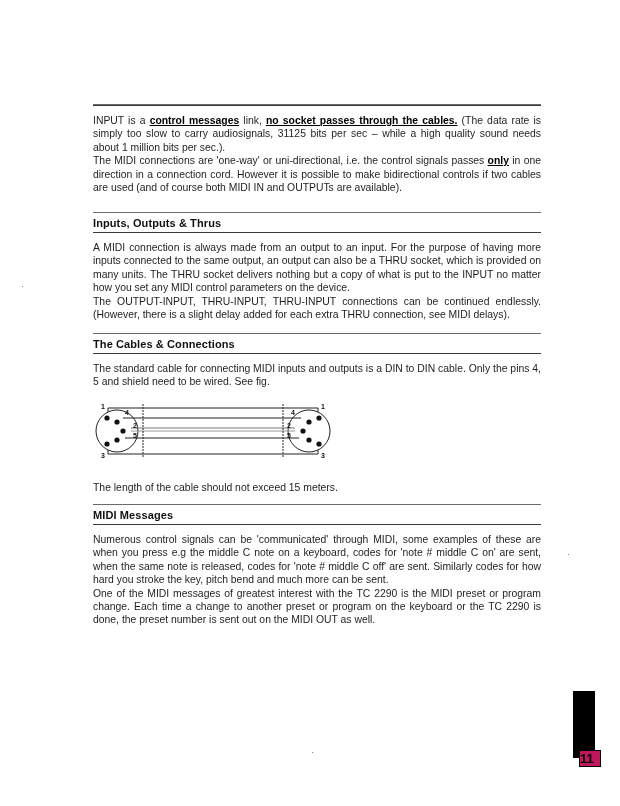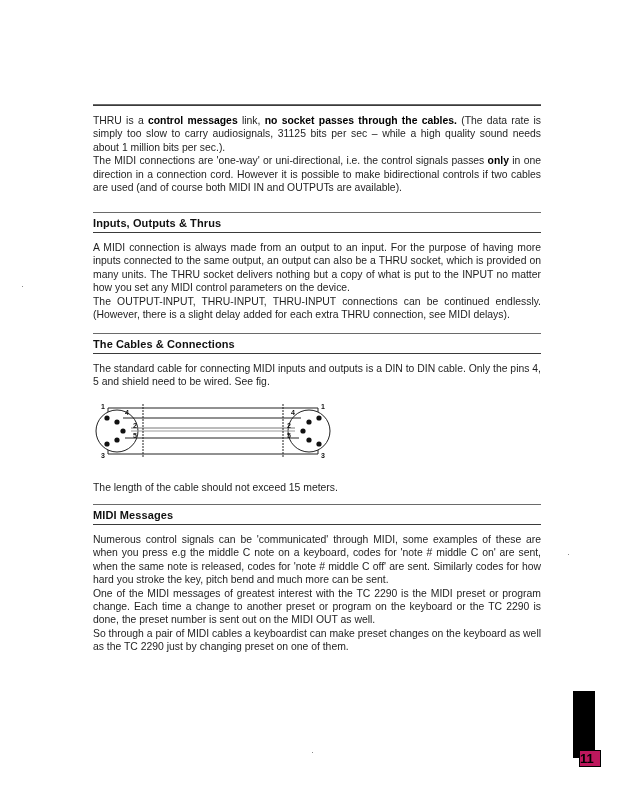--- a/index.html
+++ b/index.html
@@ -4,35 +4,35 @@
 <style>
   html, body { margin:0; padding:0; background:#ffffff; }
   body { width:620px; height:806px; position:relative; overflow:hidden;
          font-family:"Liberation Sans", sans-serif; color:#1a1a1a; }
   .section { position:absolute; left:93px; width:448px; }
   .rule-top { height:0; border-top:1px solid #6a6a6a; }
   .rule-bottom { height:0; border-top:1px solid #3a3a3a; }
   .heading { font-weight:bold; font-size:11px; line-height:14px; margin:3px 0 2px 0; color:#111; letter-spacing:0.1px; }
   .body { font-size:10.4px; line-height:13.4px; margin-top:8px; text-align:justify; color:#1e1e1e; }
   .body p { margin:0; }
-  .body b { color:#000; }
+  .body b { color:#000;text-decoration:underline; }
   .diagram { position:absolute; left:93px; top:398px; width:240px; height:62px; }
   .page-tab { position:absolute; left:573px; top:691px; width:22px; height:67px; background:#000; }
   .page-num { position:absolute; left:579px; top:750px; width:20px; height:15px; border:1px solid #000; background:#be185d;
               font-size:13px; font-weight:bold; line-height:15px; color:#000; }
   .dot { position:absolute; width:1px; height:1px; background:#888; }
 </style>
 </head>
 <body>
 
 <div class="section" style="top:104px;">
   <div class="rule-top"></div>
   <div class="rule-bottom"></div>
   <div class="body">
-    <p><span>THRU is a </span><b>control messages</b><span> link, </span><b>no socket passes through the cables.</b><span> (The data rate is simply too slow to carry audiosignals, 31125 bits per sec – while a high quality sound needs about 1 million bits per sec.).</span></p>
+    <p><span>INPUT is a </span><b>control messages</b><span> link, </span><b>no socket passes through the cables.</b><span> (The data rate is simply too slow to carry audiosignals, 31125 bits per sec – while a high quality sound needs about 1 million bits per sec.).</span></p>
     <p><span>The MIDI connections are 'one-way' or uni-directional, i.e. the control signals passes </span><b>only</b><span> in one direction in a connection cord. However it is possible to make bidirectional controls if two cables are used (and of course both MIDI IN and OUTPUTs are available).</span></p>
   </div>
 </div>
 
 <div class="section" style="top:212px;">
   <div class="rule-top"></div>
   <div class="heading">Inputs, Outputs &amp; Thrus</div>
   <div class="rule-bottom"></div>
   <div class="body">
     <p>A MIDI connection is always made from an output to an input. For the purpose of having more inputs connected to the same output, an output can also be a THRU socket, which is provided on many units. The THRU socket delivers nothing but a copy of what is put to the INPUT no matter how you set any MIDI control parameters on the device.</p>
@@ -97,21 +97,20 @@
   <div class="body" style="margin-top:16px;">The length of the cable should not exceed 15 meters.</div>
 </div>
 
 <div class="section" style="top:504px;">
   <div class="rule-top"></div>
   <div class="heading">MIDI Messages</div>
   <div class="rule-bottom"></div>
   <div class="body">
     <p>Numerous control signals can be 'communicated' through MIDI, some examples of these are when you press e.g the middle C note on a keyboard, codes for 'note # middle C on' are sent, when the same note is released, codes for 'note # middle C off' are sent. Similarly codes for how hard you stroke the key, pitch bend and much more can be sent.</p>
     <p>One of the MIDI messages of greatest interest with the TC 2290 is the MIDI preset or program change. Each time a change to another preset or program on the keyboard or the TC 2290 is done, the preset number is sent out on the MIDI OUT as well.</p>
-    <p>So through a pair of MIDI cables a keyboardist can make preset changes on the keyboard as well as the TC 2290 just by changing preset on one of them.</p>
   </div>
 </div>
 
 <div class="page-tab"></div>
 <div class="page-num">11</div>
 
 <div class="dot" style="left:22px; top:286px;"></div>
 <div class="dot" style="left:568px; top:554px;"></div>
 <div class="dot" style="left:312px; top:752px;"></div>
 

